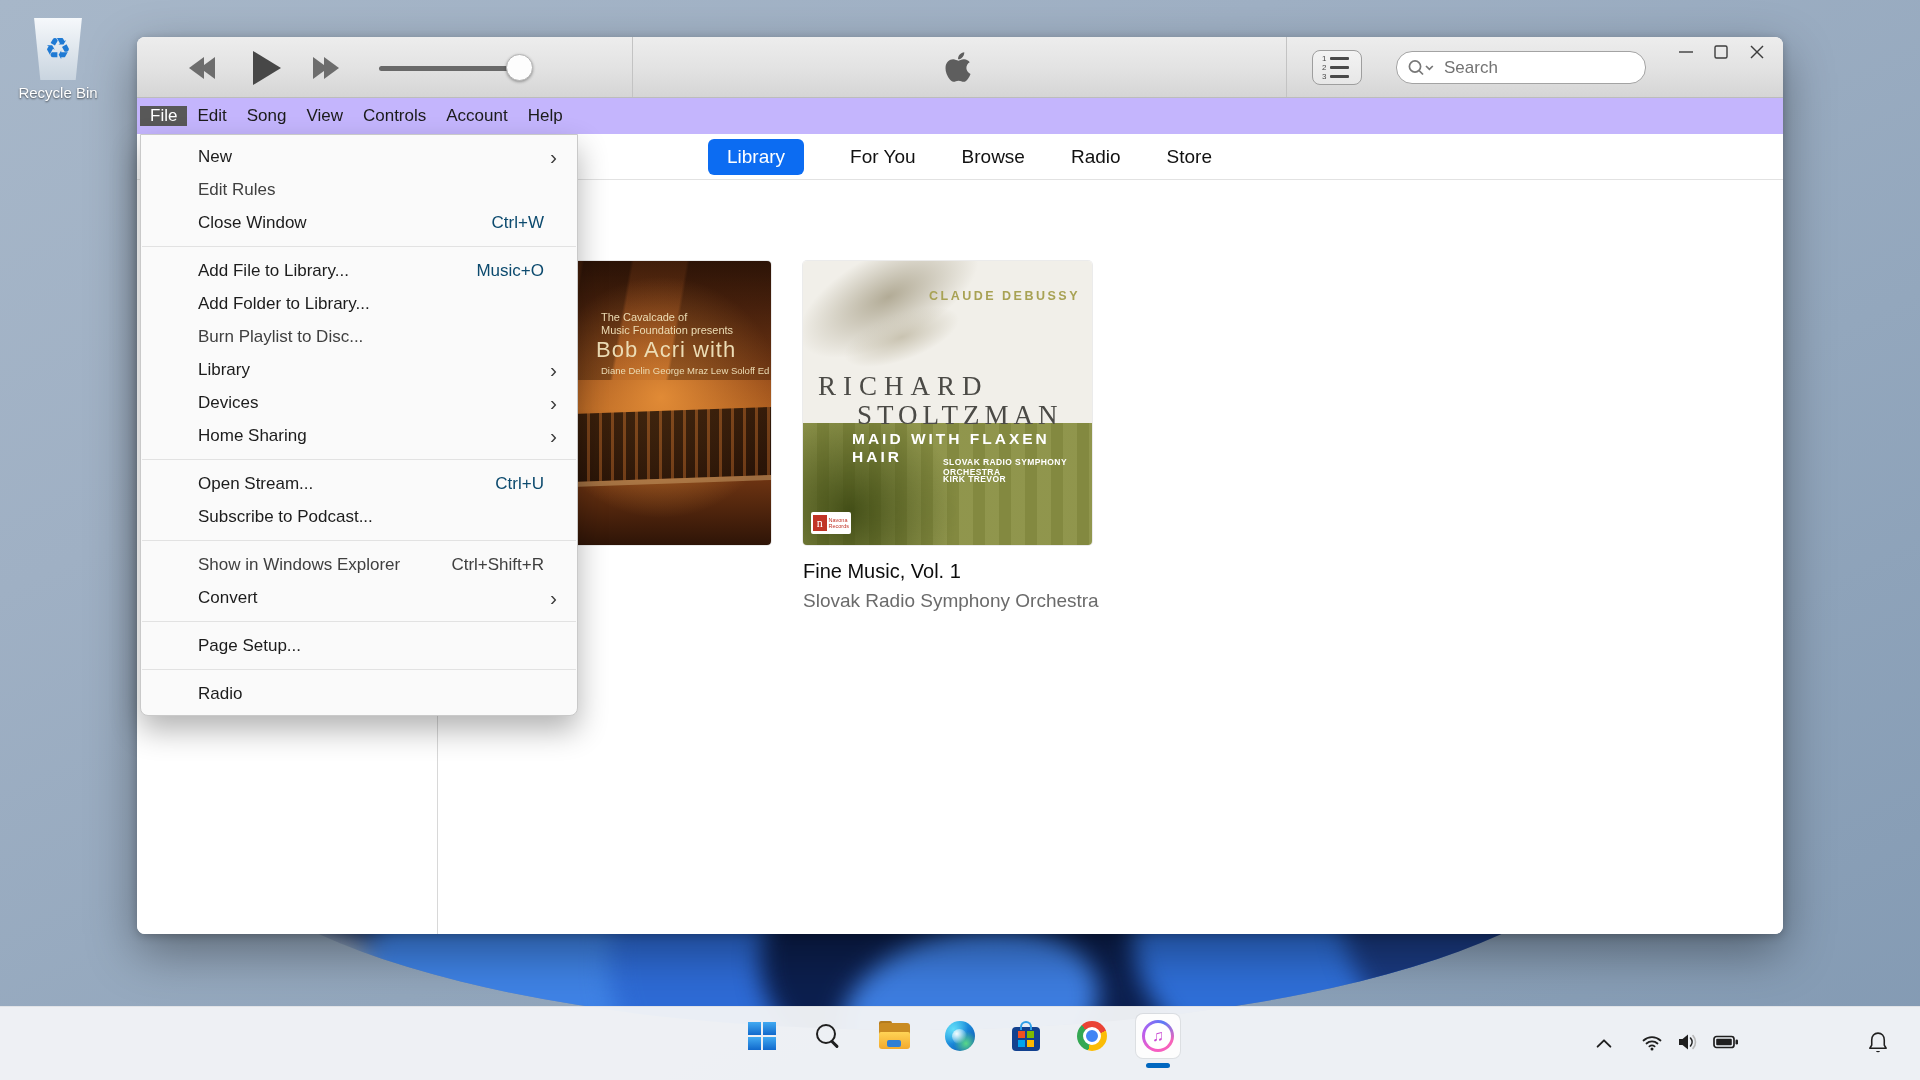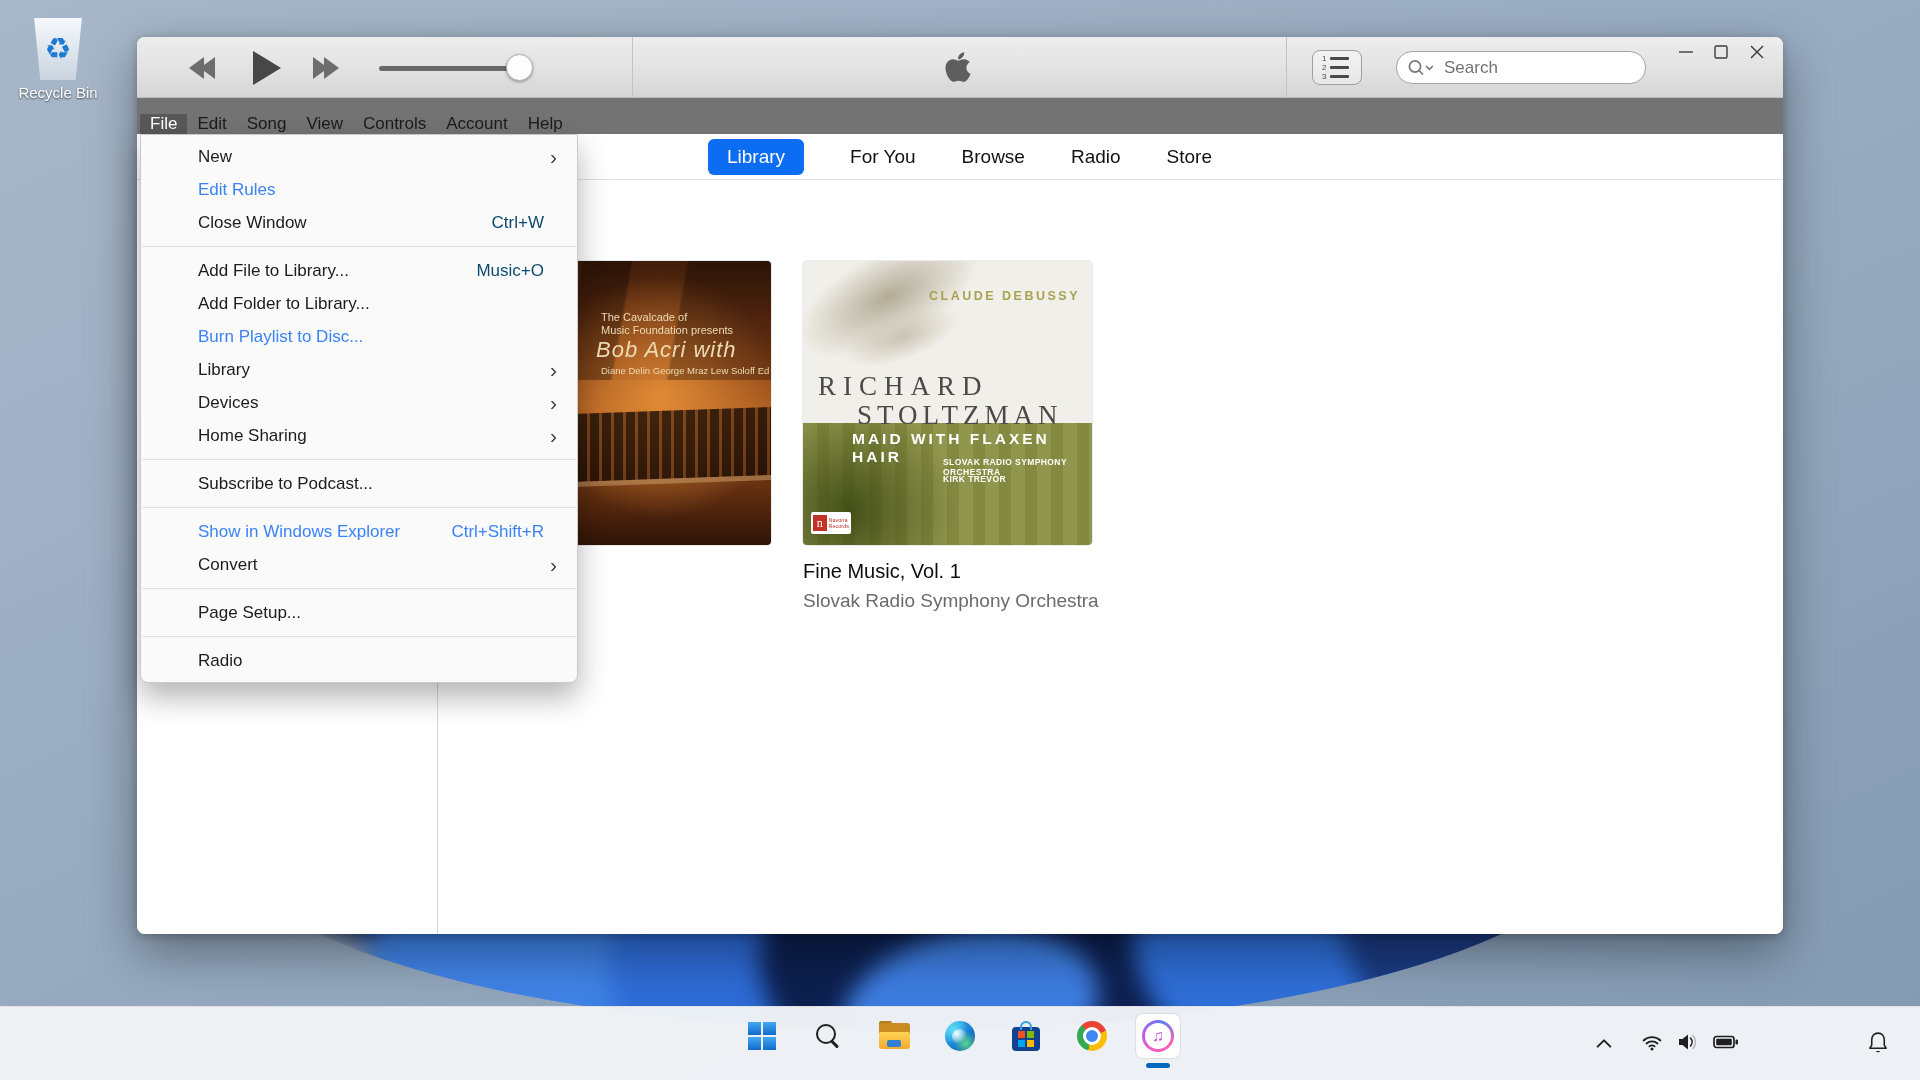--- a/index.html
+++ b/index.html
@@ -72,21 +72,21 @@
   .searchbox input { border:none; outline:none; background:transparent; flex:1;
     font-size:17px; color:#333; padding:0 6px 0 4px; font-family:inherit; }
   .searchbox input::placeholder { color:#737373; }
 
   .winctl { position:absolute; top:2px; width:26px; height:26px; display:flex;
     align-items:center; justify-content:center; }
   .wc-min { left:1536px; } .wc-max { left:1571px; } .wc-close { left:1607px; }
 
   
   .menubar { position:absolute; left:0; top:61px; right:0; height:36px;
-    background:#737373; display:flex; align-items:flex-end; padding-left:3px;
+    background:#c4b5fd; display:flex; align-items:center; padding-left:3px;
     font-size:17px; color:#1b1b1b; }
   .mb-item { display:flex; align-items:center; padding:0 10px; }
   .mb-item.active { background:#585858; color:#fff; }
 
   
   .tabrow { position:absolute; left:0; top:97px; right:0; height:46px; background:#fff;
     border-bottom:1px solid #e2e2e2; display:flex; align-items:center;
     justify-content:center; gap:46px; font-size:19px; color:#111; }
   .tab { cursor:default; }
   .tab.active { background:#0c6cf2; color:#fff; padding:7px 19px; border-radius:6px; }
@@ -107,21 +107,21 @@
       radial-gradient(circle at 62% 48%, rgba(236,148,58,.85) 0%, rgba(236,148,58,0) 52%),
       linear-gradient(180deg,#331708 0%,#5a2a10 16%,#8c4418 36%,#a85a1e 52%,#7a3a14 72%,#2e1407 100%); }
   .alb1 .beams { position:absolute; left:0; right:0; top:0; height:42%; opacity:.55;
     background:linear-gradient(100deg, rgba(20,8,2,.8) 0 14%, rgba(120,60,20,.2) 15% 32%, rgba(25,10,3,.65) 33% 48%, rgba(140,70,25,.25) 49% 66%, rgba(30,12,4,.6) 67% 100%); }
   .alb1 .keys { position:absolute; left:0; right:0; top:53%; height:24%; opacity:.8;
     transform:skewY(-2deg);
     background:repeating-linear-gradient(90deg,#170b04 0 9px,#6a3a17 9px 12px); }
   .alb1 .keyfront { position:absolute; left:0; right:0; top:77%; height:5px; background:#c59a66; opacity:.55; transform:skewY(-2deg); }
   .alb1 .txt { position:absolute; color:#ecdcb4; }
   .t-presents { left:119px; top:50px; font-size:11px; line-height:13px; }
-  .t-bobacri { left:114px; top:76px; font-size:22px; letter-spacing:1px; color:#f4e6c0;font-style:italic; }
+  .t-bobacri { left:114px; top:76px; font-size:22px; letter-spacing:1px; color:#f4e6c0; }
   .t-sidemen { left:119px; top:104px; font-size:9.5px; white-space:nowrap; width:168px; }
 
   
   .alb2 .top { position:absolute; left:0; right:0; top:0; height:58%; background:#f1efe9; }
   .alb2 .spoon { position:absolute; left:-18%; top:-16%; width:95%; height:75%;
     border-radius:50%; transform:rotate(-28deg);
     background:radial-gradient(closest-side,#b2ab96 0%, rgba(178,171,150,0) 72%); }
   .alb2 .spoon2 { position:absolute; left:4%; top:26%; width:60%; height:40%;
     border-radius:50%; transform:rotate(-20deg);
     background:radial-gradient(closest-side,#c9c3b1 0%, rgba(201,195,177,0) 70%); }
@@ -151,21 +151,21 @@
   .cap-artist { font-size:19px; color:#6b6b6b; margin-top:7px; }
 
   
   .filemenu { position:absolute; left:3px; top:97px; width:438px;
     background:#fafafa; border:1px solid #c9c9c9; border-radius:0 0 8px 8px;
     box-shadow:0 14px 30px rgba(0,0,0,.3); padding:5px 0; z-index:50; }
   .fm-row { display:flex; align-items:center; height:33px; padding:0 20px 0 57px;
     font-size:17px; color:#1c1c1c; }
   .fm-row .sc { margin-left:auto; color:#0c4a6e; margin-right:13px; }
   .fm-row .sub { margin-left:auto; font-size:21px; color:#3d3d3d; line-height:1; }
-  .fm-row.disabled, .fm-row.disabled .sc { color:#3b82f6; }
+  .fm-row.disabled, .fm-row.disabled .sc { color:#404040; }
   .fm-sep { height:1px; background:#e2e2e2; margin:7px 1px; }
 
   
   #taskbar { position:absolute; left:0; right:0; top:1006px; height:74px;
     background:rgba(241,243,246,.97); border-top:1px solid rgba(0,0,0,.05); }
   .tb-center { position:absolute; left:50%; top:7px; transform:translateX(-50%);
     display:flex; }
   .tb-btn { width:44px; height:44px; margin:0 11px; display:flex; align-items:center;
     justify-content:center; border-radius:7px; position:relative; }
   .tb-btn.active-app { background:#fdfdfd; box-shadow:0 0 0 1px rgba(0,0,0,.07); }
@@ -403,20 +403,24 @@
       <div class="fm-row">
         <span class="lbl">Devices</span>
         <span class="sub">›</span>
       </div>
       <div class="fm-row">
         <span class="lbl">Home Sharing</span>
         <span class="sub">›</span>
       </div>
       <div class="fm-sep"></div>
       <div class="fm-row">
+        <span class="lbl">Open Stream...</span>
+        <span class="sc">Ctrl+U</span>
+      </div>
+      <div class="fm-row">
         <span class="lbl">Subscribe to Podcast...</span>
       </div>
       <div class="fm-sep"></div>
       <div class="fm-row disabled">
         <span class="lbl">Show in Windows Explorer</span>
         <span class="sc">Ctrl+Shift+R</span>
       </div>
       <div class="fm-row">
         <span class="lbl">Convert</span>
         <span class="sub">›</span>

